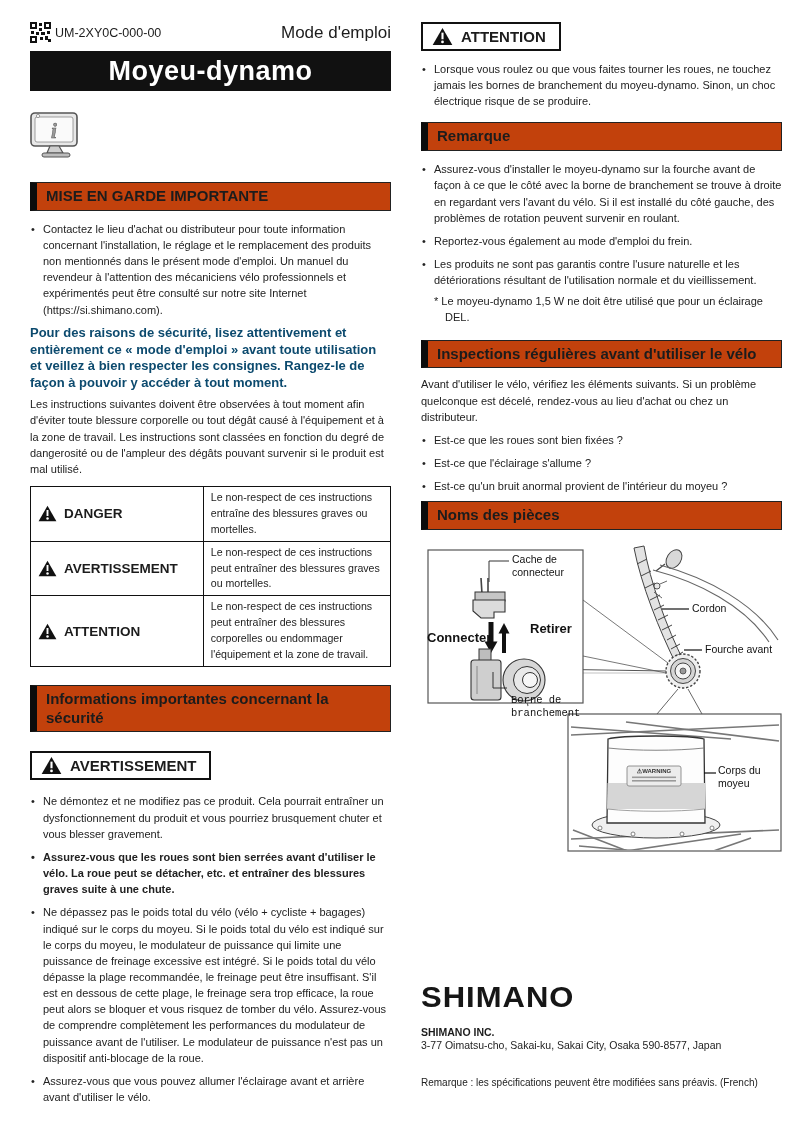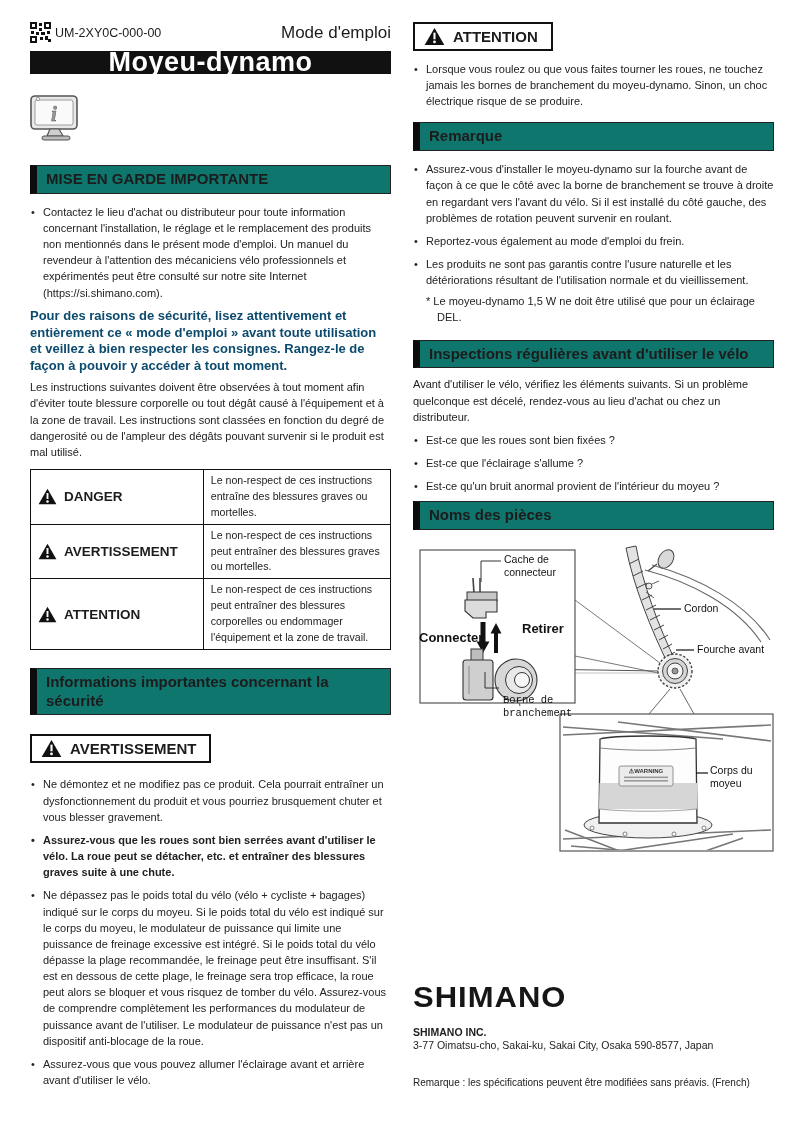--- a/index.html
+++ b/index.html
@@ -1,33 +1,33 @@
 <!DOCTYPE html>
 <html><head>
 <meta charset="utf-8">
 <style>
   * { margin:0; padding:0; box-sizing:border-box; }
   html,body { width:802px; height:1134px; background:#ffffff; overflow:hidden;
               font-family:"Liberation Sans", sans-serif; color:#1c1c1c; }
-  .page { display:flex; gap:22px; padding:22px 27px 0 30px; }
+  .page { display:flex; gap:30px; padding:22px 27px 0 30px; }
   .col { width:361px; flex:0 0 361px; }
   .bold { font-weight:bold; }
 
   
   .doc-head { display:flex; align-items:center; }
   .doc-code { font-size:12.5px; margin-left:4px; }
   .doc-type { margin-left:auto; font-size:17px; }
-  .banner { margin-top:8px; height:23px; background:#111; color:#fff;
+  .banner { margin-top:8px; height:40px; background:#111; color:#fff;
             display:flex; align-items:center; justify-content:center;
             font-size:27px; font-weight:bold; letter-spacing:0.5px; }
   .manuals { margin-top:21px; display:flex; gap:12px; align-items:flex-start; }
   .manuals-txt { font-size:12.5px; font-weight:bold; line-height:1.55; width:285px; }
 
   
-  .sec-h { margin-top:18px; background:#0f766e; border:1px solid #222;
+  .sec-h { margin-top:18px; background:#c2410c; border:1px solid #222;
            border-left:7px solid #0c0c0c; font-size:15px; font-weight:bold;
            padding:4px 9px; line-height:1.25; }
 
   
   ul.blist { list-style:none; margin-top:10px; }
   ul.blist li { position:relative; padding-left:13px; margin-bottom:7px;
                 font-size:11px; line-height:1.47; color:#222; }
   ul.blist li::before { content:"\2022"; position:absolute; left:1px; top:0; }
   .lead-para { margin-top:8px; font-size:11px; line-height:1.47; color:#222; }
   .big-bold { margin-top:3px; font-size:13px; font-weight:bold; line-height:1.3; color:#0c4a6e; }

